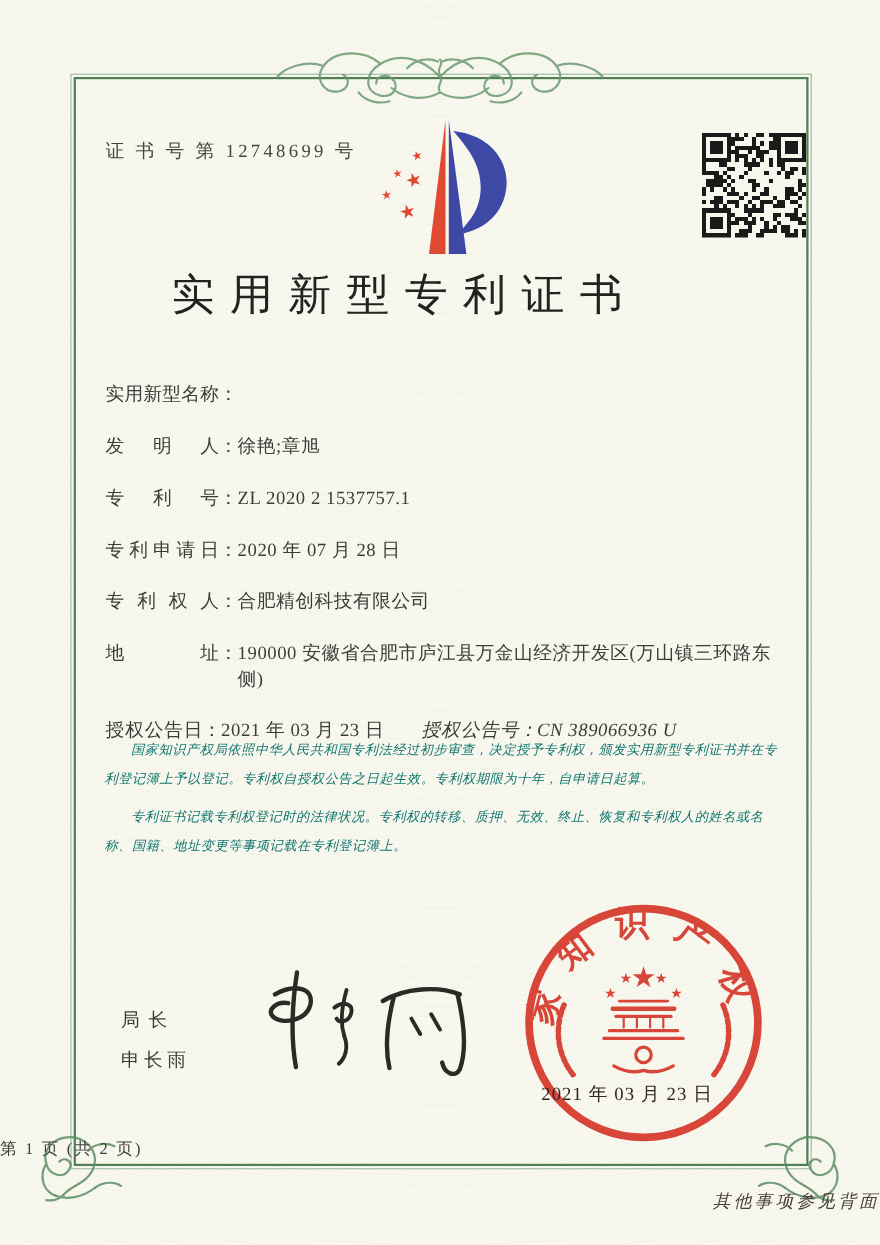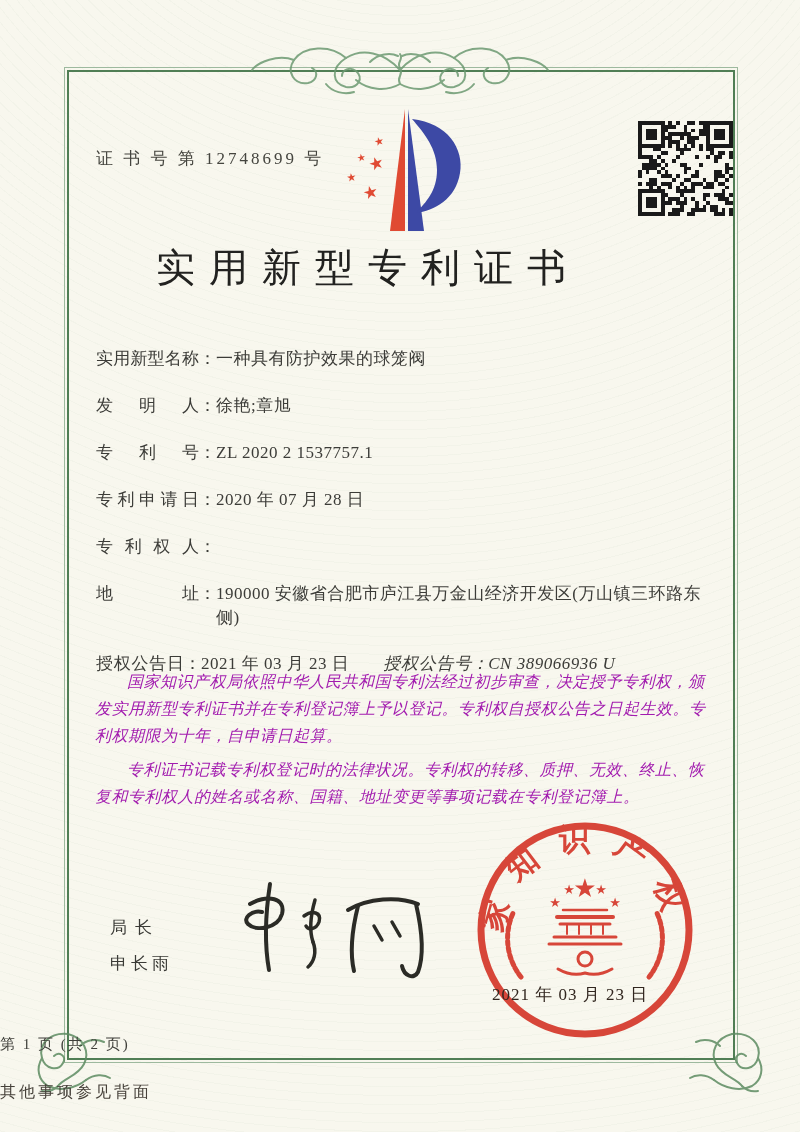--- a/index.html
+++ b/index.html
@@ -8,48 +8,48 @@
     background:#f8f7ee;
     background-image:repeating-radial-gradient(circle at 50% -300px, rgba(120,158,122,0.045) 0 1px, transparent 1px 9px);
     font-family:"Liberation Serif","DejaVu Serif",serif;
     color:#3c3c38;
   }
   .abs{position:absolute;}
   
   .frame-outer{left:64px;top:67px;width:672px;height:994px;border:1px solid #9db99e;}
   .frame-inner{position:absolute;inset:2px;border:2px solid #507e55;}
   
-  .cert-no{left:96px;top:126px;font-size:17px;letter-spacing:3px;color:#45453f;margin-top:21px;}
+  .cert-no{left:96px;top:126px;font-size:17px;letter-spacing:3px;color:#45453f;}
   .logo{left:328px;top:103px;width:148px;height:134px;}
   .qr{left:638px;top:121px;width:95px;height:95px;}
   .title{left:0;top:241px;width:722px;text-align:center;font-size:39px;letter-spacing:14px;padding-left:14px;box-sizing:border-box;color:#222220;font-weight:500;}
   
   .fields{left:96px;top:347px;width:616px;}
   .frow{display:flex;align-items:flex-start;font-size:17px;line-height:24px;margin-bottom:23px;}
   .frow.address{margin-bottom:22px;}
   .flabel{display:inline-block;width:103px;text-align:justify;text-align-last:justify;flex:none;}
   .fcolon{flex:none;}
   .fvalue{letter-spacing:0.5px;}
   .fvalue.wrap{width:496px;}
   .fpair{display:flex;}
   .fpair + .fpair{margin-left:34px;font-style:italic;}
   .fpair .flabel{width:88px;}
   
-  .paras{left:95px;top:668px;width:614px;font-size:16px;line-height:27px;color:#a21caf;font-style:italic;}
+  .paras{left:95px;top:668px;width:614px;font-size:12px;line-height:27px;color:#0f766e;font-style:italic;}
   .paras p{margin:0 0 7px 0;text-indent:2em;letter-spacing:0.5px;}
   
   .director-title{left:110px;top:916px;font-size:17px;letter-spacing:8px;color:#3a3a36;}
   .director-name{left:110px;top:952px;font-size:17px;letter-spacing:4px;color:#3a3a36;}
   .sig{left:212px;top:870px;width:230px;height:118px;}
   
   .seal{left:472px;top:817px;width:226px;height:226px;opacity:0.93;}
   .seal-date{left:492px;top:983px;font-size:17px;letter-spacing:1px;color:#31261f;z-index:5;}
   
   .page-num{left:0;top:1035px;width:800px;font-size:15px;letter-spacing:2px;color:#3f3f3a;}
-  .footer-note{left:0;top:1082px;width:800px;text-align:left;font-size:16px;letter-spacing:3px;color:#46413a;}
+  .footer-note{left:0;top:1082px;width:800px;text-align:right;font-size:16px;font-style:italic;letter-spacing:3px;color:#46413a;}
   
   .flourish{left:238px;top:40px;width:324px;height:58px;}
   .orn-bl{left:28px;top:1024px;width:84px;height:72px;}
   .orn-br{left:688px;top:1024px;width:84px;height:72px;transform:scaleX(-1);}
   svg{display:block;}
 </style>
 </head>
 <body>
 
 <div class="abs frame-outer">
@@ -420,40 +420,40 @@
       <rect x="24" y="24" width="1" height="1" fill="#1a1a1a"></rect>
     </svg>
 </div>
 
 <div class="abs title">实用新型专利证书</div>
 
 <div class="abs fields">
   <div class="frow">
     <span class="flabel">实用新型名称</span>
       <span class="fcolon">：</span>
-    <span class="fvalue">一种具有防护效果的球笼阀</span>
   </div>
   <div class="frow">
     <span class="flabel">发明人</span>
       <span class="fcolon">：</span>
     <span class="fvalue">徐艳;章旭</span>
   </div>
   <div class="frow">
     <span class="flabel">专利号</span>
       <span class="fcolon">：</span>
     <span class="fvalue">ZL 2020 2 1537757.1</span>
   </div>
   <div class="frow">
     <span class="flabel">专利申请日</span>
       <span class="fcolon">：</span>
     <span class="fvalue">2020 年 07 月 28 日</span>
   </div>
   <div class="frow">
     <span class="flabel">专利权人</span>
       <span class="fcolon">：</span>
+    <span class="fvalue">合肥精创科技有限公司</span>
   </div>
   <div class="frow address">
     <span class="flabel">地址</span>
       <span class="fcolon">：</span>
     <span class="fvalue wrap">190000 安徽省合肥市庐江县万金山经济开发区(万山镇三环路东侧)</span>
   </div>
   <div class="frow">
     <span class="fpair">
       <span class="flabel">授权公告日</span>
         <span class="fcolon">：</span>

